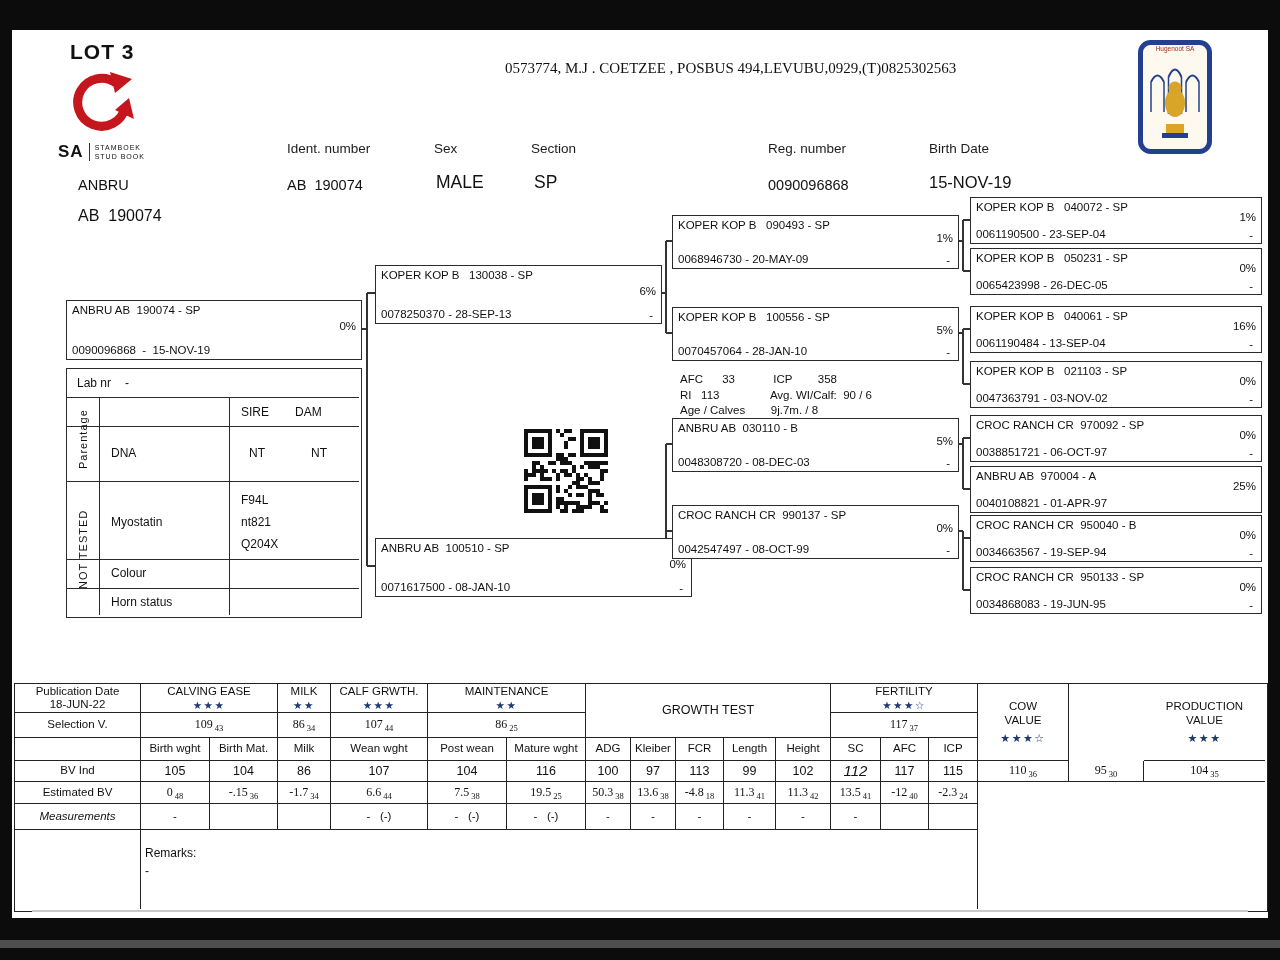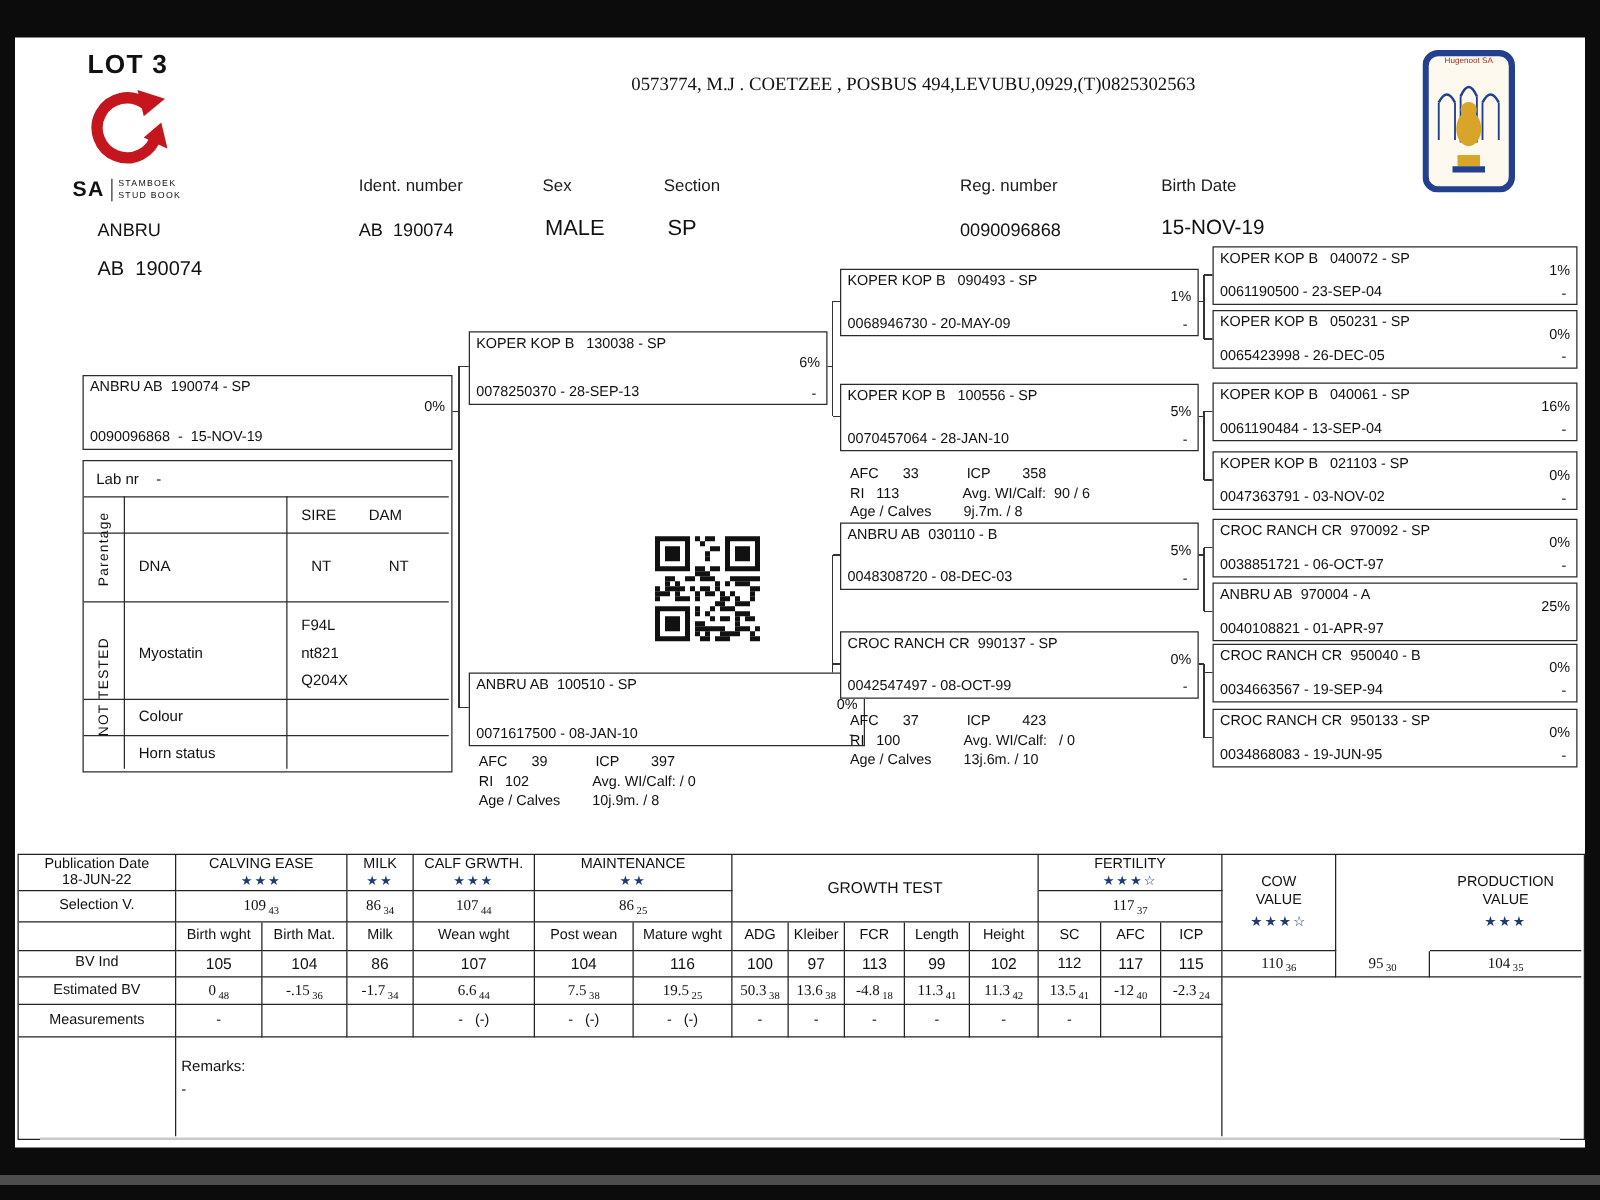--- a/index.html
+++ b/index.html
@@ -124,25 +124,20 @@
     <span class="pct">6%</span>
     <span class="dsh">-</span>
     <span class="idl">0078250370 - 28-SEP-13</span>
   </div>
   <div class="pbox" style="left:363px;top:508px;width:285px;height:57px;padding-left:30px;">
     <span class="nm">ANBRU AB  100510 - SP</span>
     <span class="pct">0%</span>
     <span class="dsh">-</span>
     <span class="idl">0071617500 - 08-JAN-10</span>
   </div>
-  <div class="stats" style="left:371px;top:573px;">
-    <span>AFC      39            ICP        397</span>
-    <span>RI   102                Avg. WI/Calf: / 0</span>
-    <span>Age / Calves        10j.9m. / 8</span>
-  </div>
 
   <div class="pbox" style="left:660px;top:185px;width:285px;height:52px;">
     <span class="nm">KOPER KOP B   090493 - SP</span>
     <span class="pct">1%</span>
     <span class="dsh">-</span>
     <span class="idl">0068946730 - 20-MAY-09</span>
   </div>
   <div class="pbox" style="left:660px;top:277px;width:285px;height:52px;">
     <span class="nm">KOPER KOP B   100556 - SP</span>
     <span class="pct">5%</span>
@@ -158,25 +153,20 @@
     <span class="nm">ANBRU AB  030110 - B</span>
     <span class="pct">5%</span>
     <span class="dsh">-</span>
     <span class="idl">0048308720 - 08-DEC-03</span>
   </div>
   <div class="pbox" style="left:660px;top:475px;width:285px;height:52px;">
     <span class="nm">CROC RANCH CR  990137 - SP</span>
     <span class="pct">0%</span>
     <span class="dsh">-</span>
     <span class="idl">0042547497 - 08-OCT-99</span>
-  </div>
-  <div class="stats" style="left:668px;top:540px;">
-    <span>AFC      37            ICP        423</span>
-    <span>RI   100                Avg. WI/Calf:   / 0</span>
-    <span>Age / Calves        13j.6m. / 10</span>
   </div>
 
   <div class="pbox" style="left:958px;top:167px;width:290px;height:45px;">
     <span class="nm">KOPER KOP B   040072 - SP</span>
     <span class="pct">1%</span>
     <span class="dsh">-</span>
     <span class="idl">0061190500 - 23-SEP-04</span>
   </div>
   <div class="pbox" style="left:958px;top:218px;width:290px;height:45px;">
     <span class="nm">KOPER KOP B   050231 - SP</span>
@@ -511,21 +501,21 @@
       </div>
     <div class="c" style="grid-area:4/10/5/11;font-size:12.5px;">
         <span>113</span>
       </div>
     <div class="c" style="grid-area:4/11/5/12;font-size:12.5px;">
         <span>99</span>
       </div>
     <div class="c" style="grid-area:4/12/5/13;font-size:12.5px;">
         <span>102</span>
       </div>
-    <div class="c" style="grid-area:4/13/5/14;font-size:12px;">
+    <div class="c" style="grid-area:4/13/5/14;font-size:15px;font-style:italic;">
         <span>112</span>
       </div>
     <div class="c" style="grid-area:4/14/5/15;font-size:12.5px;">
         <span>117</span>
       </div>
     <div class="c" style="grid-area:4/15/5/16;font-size:12.5px;">
         <span>115</span>
       </div>
     <div class="c row" style="grid-area:4/16/5/17;">
       <span class="pv"><span>110</span><span class="s">36</span></span>
@@ -576,21 +566,21 @@
     <div class="c row" style="grid-area:5/13/6/14;">
         <span class="pv"><span>13.5</span><span class="s">41</span></span>
       </div>
     <div class="c row" style="grid-area:5/14/6/15;">
         <span class="pv"><span>-12</span><span class="s">40</span></span>
       </div>
     <div class="c row" style="grid-area:5/15/6/16;">
         <span class="pv"><span>-2.3</span><span class="s">24</span></span>
       </div>
 
-    <div class="c" style="grid-area:6/1/7/2;">
+    <div class="c" style="grid-area:6/1/7/2;font-style:italic;">
         <span>Measurements</span>
       </div>
     <div class="c pre" style="grid-area:6/2/7/3;"><span class="pre">-</span></div>
     <div class="c pre" style="grid-area:6/3/7/4;"><span class="pre"></span></div>
     <div class="c pre" style="grid-area:6/4/7/5;"><span class="pre"></span></div>
     <div class="c pre" style="grid-area:6/5/7/6;"><span class="pre">-   (-)</span></div>
     <div class="c pre" style="grid-area:6/6/7/7;"><span class="pre">-   (-)</span></div>
     <div class="c pre" style="grid-area:6/7/7/8;"><span class="pre">-   (-)</span></div>
     <div class="c pre" style="grid-area:6/8/7/9;"><span class="pre">-</span></div>
     <div class="c pre" style="grid-area:6/9/7/10;"><span class="pre">-</span></div>

